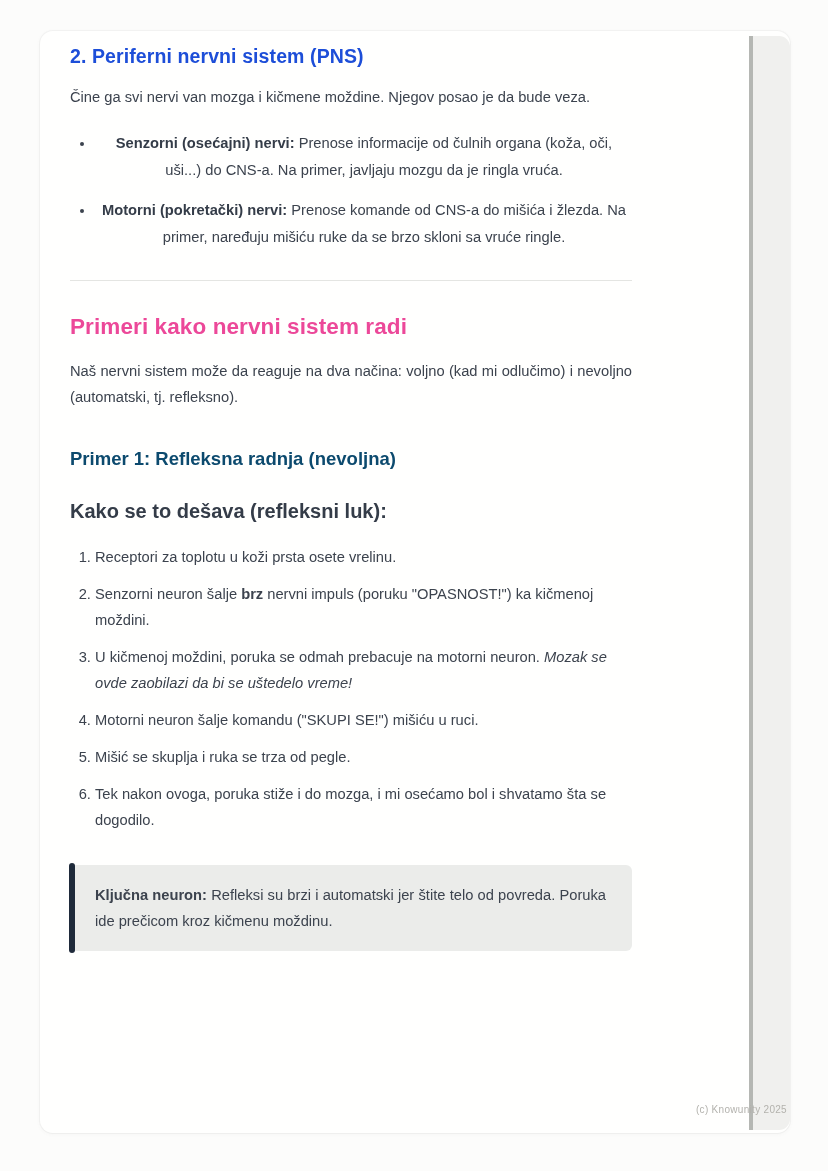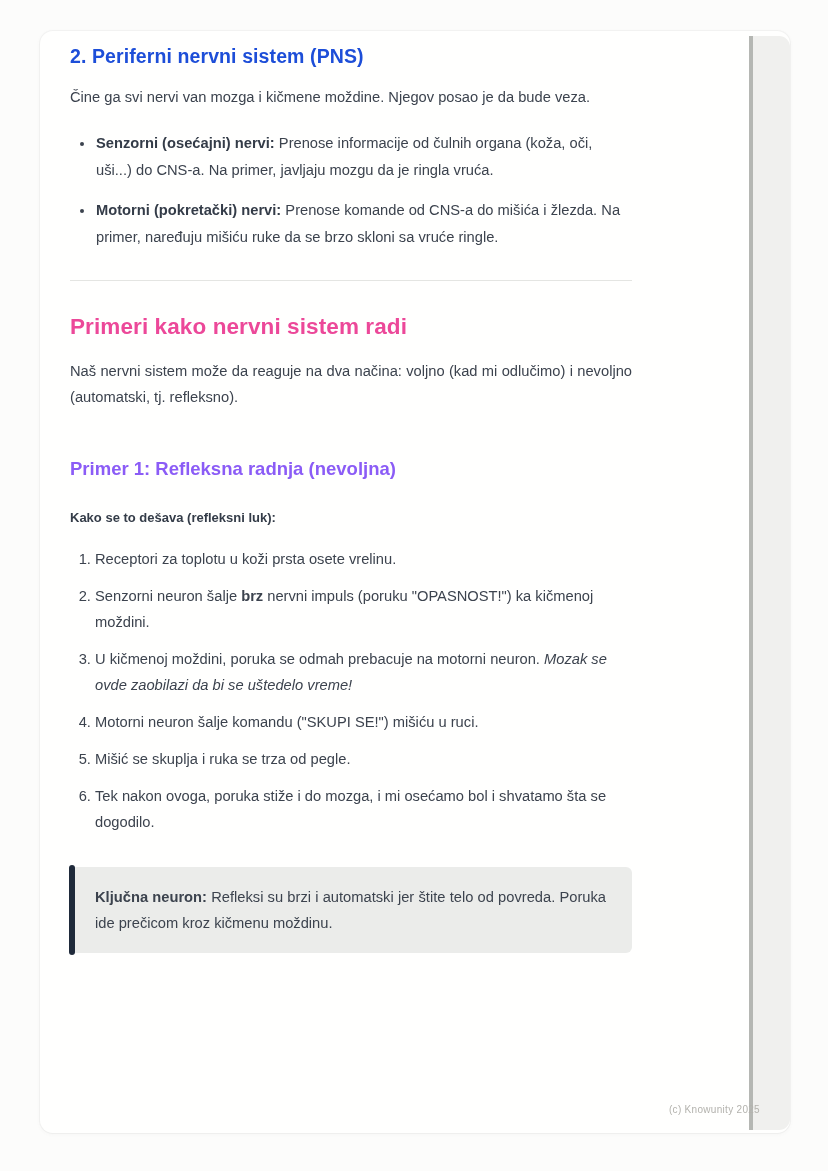--- a/index.html
+++ b/index.html
@@ -43,48 +43,49 @@
   .h2 {
     font-size: 22.5px;
     font-weight: bold;
     color: #ec4899;
     margin-top: 33px;
     letter-spacing: 0.1px;
   }
   .h3 {
     font-size: 18.5px;
     font-weight: bold;
-    color: #8b5cf6;
-    margin-top: 48px;
+    color: #0c4a6e;
+    margin-top: 38px;
   }
   .para {
     margin-top: 16px;
     line-height: 26px;
     text-align: justify;
   }
   .para strong, .label, .bullet-list strong { color: #343c48; }
   .bullet-list {
     margin-top: 20px;
     padding-left: 25px;
     list-style: disc;
   }
   .bullet-list li {
     line-height: 27px;
     margin-bottom: 13px;
     padding-left: 1px;
+    text-align: center;
   }
   .divider {
     border: none;
     border-top: 1px solid #e4e5e2;
     margin-top: 29px;
   }
   .label {
     margin-top: 30px;
     font-weight: bold;
-    font-size: 13px;
+    font-size: 20px;
   }
   .num-list {
     margin-top: 21px;
     padding-left: 25px;
   }
   .num-list li {
     line-height: 26px;
     margin-bottom: 11px;
   }
   .callout {
@@ -98,21 +99,21 @@
   }
   .callout-bar {
     position: absolute;
     left: -1px; top: -2px; bottom: -2px;
     width: 6px;
     background: #1f2a3a;
     border-radius: 3px;
   }
   .watermark {
     position: absolute;
-    right: 30px; bottom: 18px;
+    right: 3px; bottom: 18px;
     font-size: 10px;
     color: #b3b2ad;
     letter-spacing: 0.3px;
     z-index: 2;
   }
 </style>
 </head>
 <body>
 
 <div class="page">

